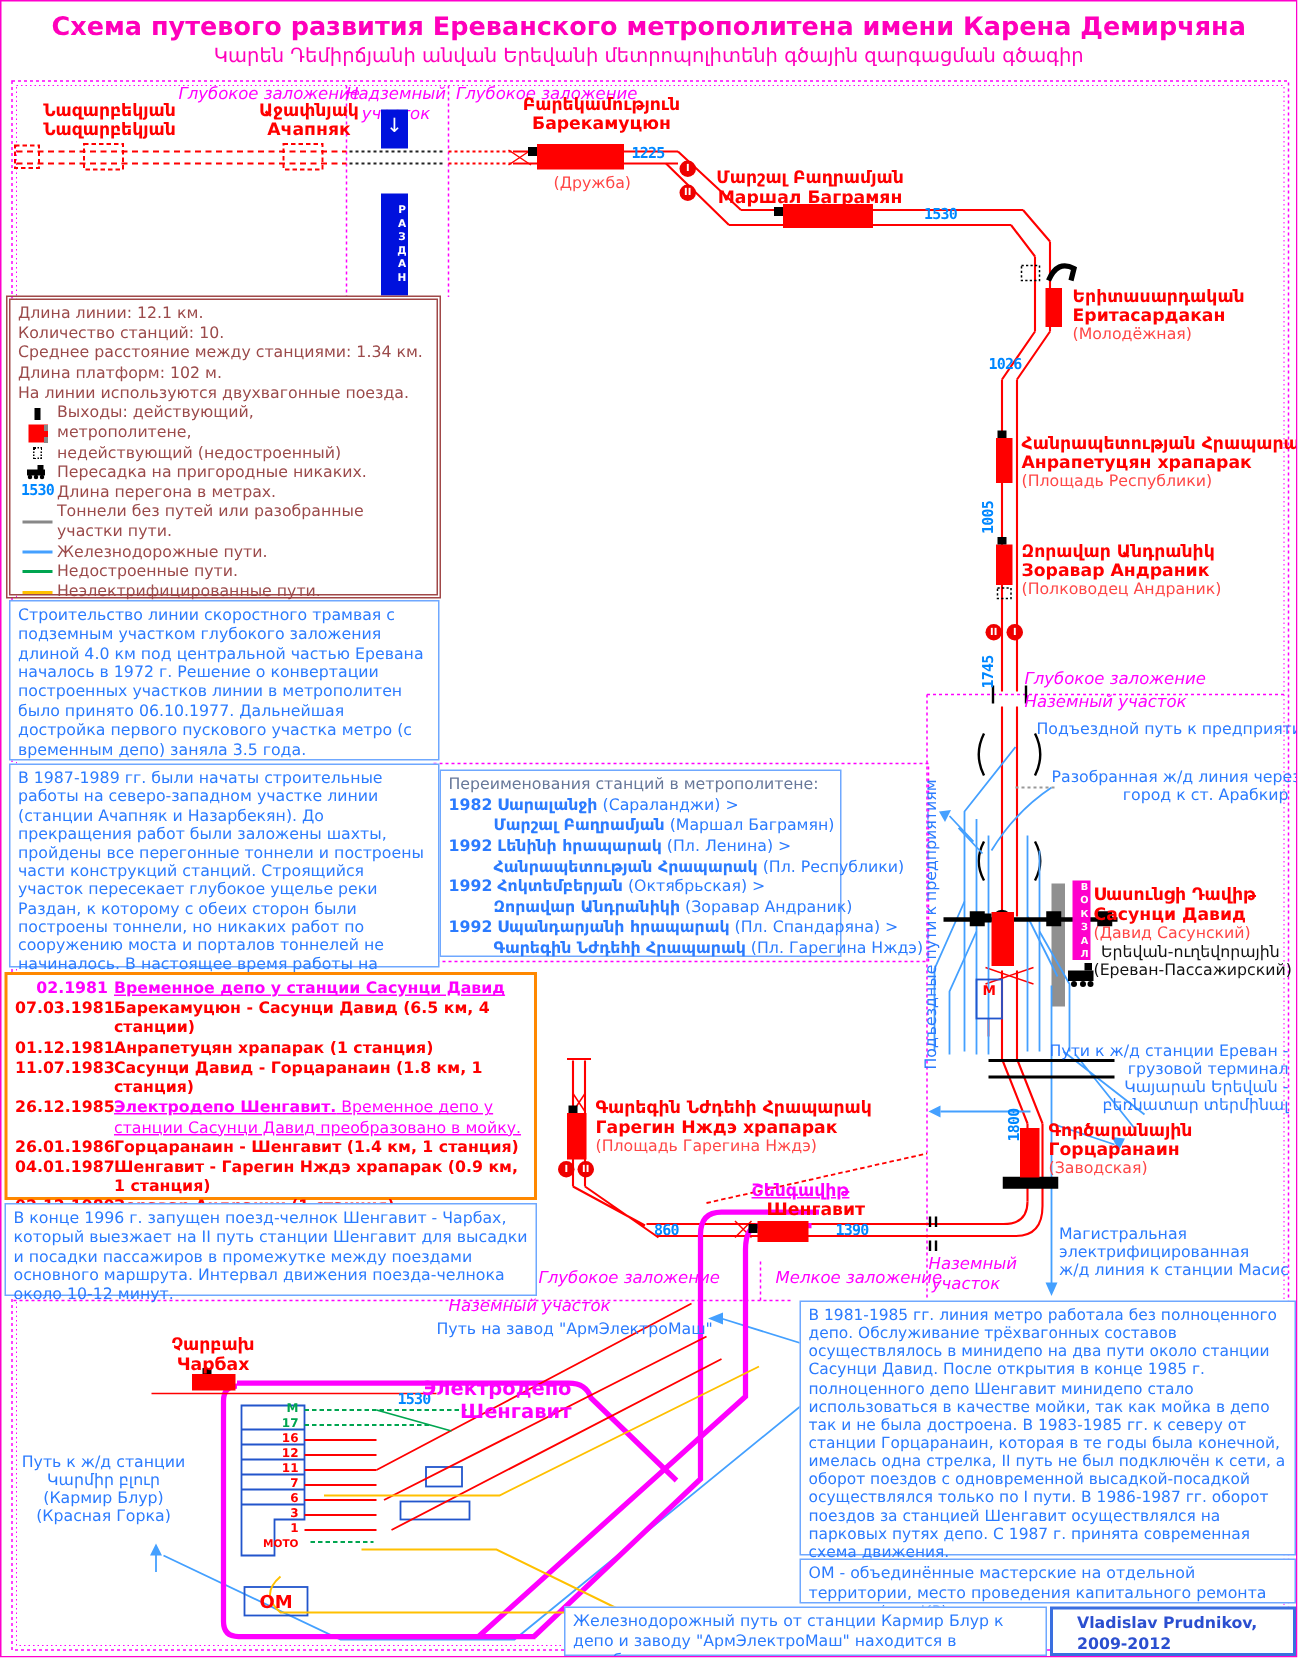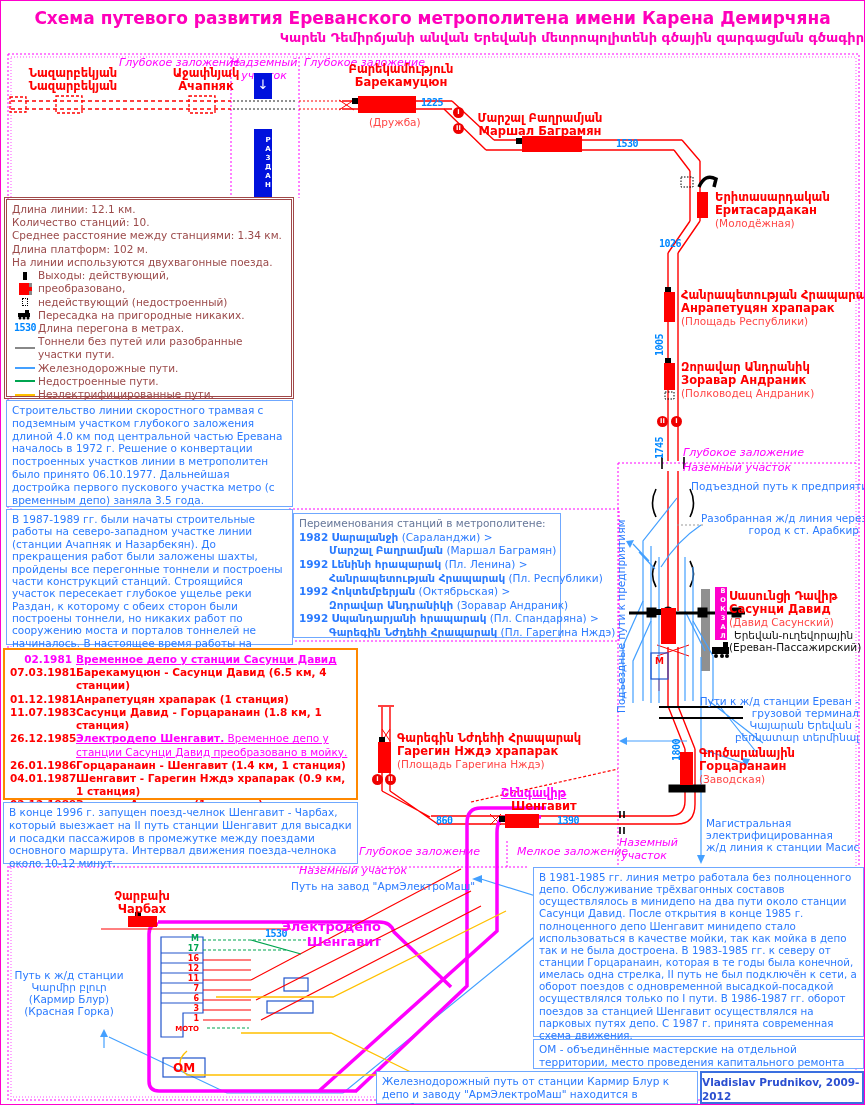--- a/index.html
+++ b/index.html
@@ -1,21 +1,21 @@
 <!DOCTYPE html>
 <html><head>
 <meta charset="utf-8">
 <style>
   html,body{margin:0;padding:0;background:#fff;}
   #page{position:relative;width:865px;height:1105px;background:#fff;border:1px solid #ff00cc;box-sizing:border-box;overflow:hidden;font-family:"DejaVu Sans",sans-serif;}
   .lbl{position:absolute;white-space:nowrap;line-height:1.15;}
   .ctr{text-align:center;}
   .rt{text-align:right;}
   .title{color:#ff00bb;font-weight:bold;font-size:17px;width:100%;text-align:center;}
-  .subtitle{color:#ff00bb;font-weight:bold;font-size:13px;width:100%;text-align:right;}
+  .subtitle{color:#ff00bb;font-weight:normal;font-size:13px;width:100%;text-align:center;}
   .zone{color:#ff00ff;font-style:italic;font-size:11px;}
   .sthy{color:#f00;font-weight:bold;font-size:11.5px;}
   .stru{color:#f00;font-weight:bold;font-size:11.5px;}
   .stold{color:#ff4646;font-size:10.5px;}
   .blk{color:#111;font-size:10.5px;}
   .blue{color:#2b7bff;font-size:10.5px;}
   .seg{color:#0087ff;font-size:10px;font-weight:bold;font-family:"DejaVu Sans Mono",monospace;letter-spacing:-0.5px;}
   .rot{transform:rotate(-90deg);transform-origin:0 0;}
   .tcirc{position:absolute;width:11px;height:11px;border-radius:50%;background:#e00;color:#fff;font-size:6.5px;font-weight:bold;text-align:center;line-height:11px;}
   .box{position:absolute;background:#fff;box-sizing:border-box;padding:3px 5px;}
@@ -352,21 +352,21 @@
     <div class="legrow">
       <span class="legicon">
           <span style="display:inline-block;width:4px;height:8px;background:#000;"></span>
         </span>
       <span>Выходы: действующий,</span>
     </div>
     <div class="legrow">
       <span class="legicon">
           <span style="display:inline-block;width:10px;height:12px;background:#f00;border-right:3px dotted #888;"></span>
         </span>
-      <span>преобразовано,</span>
+      <span>метрополитене,</span>
     </div>
     <div class="legrow">
       <span class="legicon">
           <span style="display:inline-block;width:4px;height:6px;border:1px dotted #000;"></span>
         </span>
       <span>недействующий (недостроенный)</span>
     </div>
     <div class="legrow">
       <span class="legicon">
         <svg width="16" height="10">
@@ -437,18 +437,18 @@
   </div>
 
   <div class="box bluebox" style="left:2px;top:801px;width:355px;height:62px;white-space:normal;">В конце 1996 г. запущен поезд-челнок Шенгавит - Чарбах, который выезжает на II путь станции Шенгавит для высадки и посадки пассажиров в промежутке между поездами основного маршрута. Интервал движения поезда-челнока около 10-12 минут.</div>
 
   <div class="box bluebox" style="left:532px;top:866px;width:331px;height:170px;white-space:normal;font-size:10.3px;line-height:1.18;">В 1981-1985 гг. линия метро работала без полноценного депо. Обслуживание трёхвагонных составов осуществлялось в минидепо на два пути около станции Сасунци Давид. После открытия в  конце 1985 г. полноценного депо Шенгавит минидепо стало использоваться в качестве мойки, так как мойка в депо так и не была достроена. В 1983-1985 гг. к северу от станции Горцаранаин, которая в те годы была конечной, имелась одна стрелка, II путь не был подключён к сети, а оборот поездов с одновременной высадкой-посадкой осуществлялся только по I пути. В 1986-1987 гг. оборот поездов за станцией Шенгавит осуществлялся на парковых путях депо. С 1987 г. принята современная схема движения.</div>
 
   <div class="box bluebox" style="left:532px;top:1038px;width:331px;height:30px;white-space:normal;">ОМ - объединённые мастерские на отдельной территории, место проведения капитального ремонта вагонов (цех КР).</div>
 
   <div class="box bluebox" style="left:375px;top:1070px;width:322px;height:33px;white-space:normal;">Железнодорожный путь от станции Кармир Блур к депо и заводу "АрмЭлектроМаш" находится в нерабочем состоянии.</div>
 
-  <div class="box creditbox" style="left:699px;top:1070px;width:164px;height:33px;padding:2px 0;">
+  <div class="box creditbox" style="left:699px;top:1070px;width:164px;height:33px;padding:2px 16px;">
     <div>Vladislav Prudnikov, 2009-2012</div>
     <div><span>salyut-7@rambler.ru</span> </div>
   </div>
 
 </div>
 
 </body></html>

